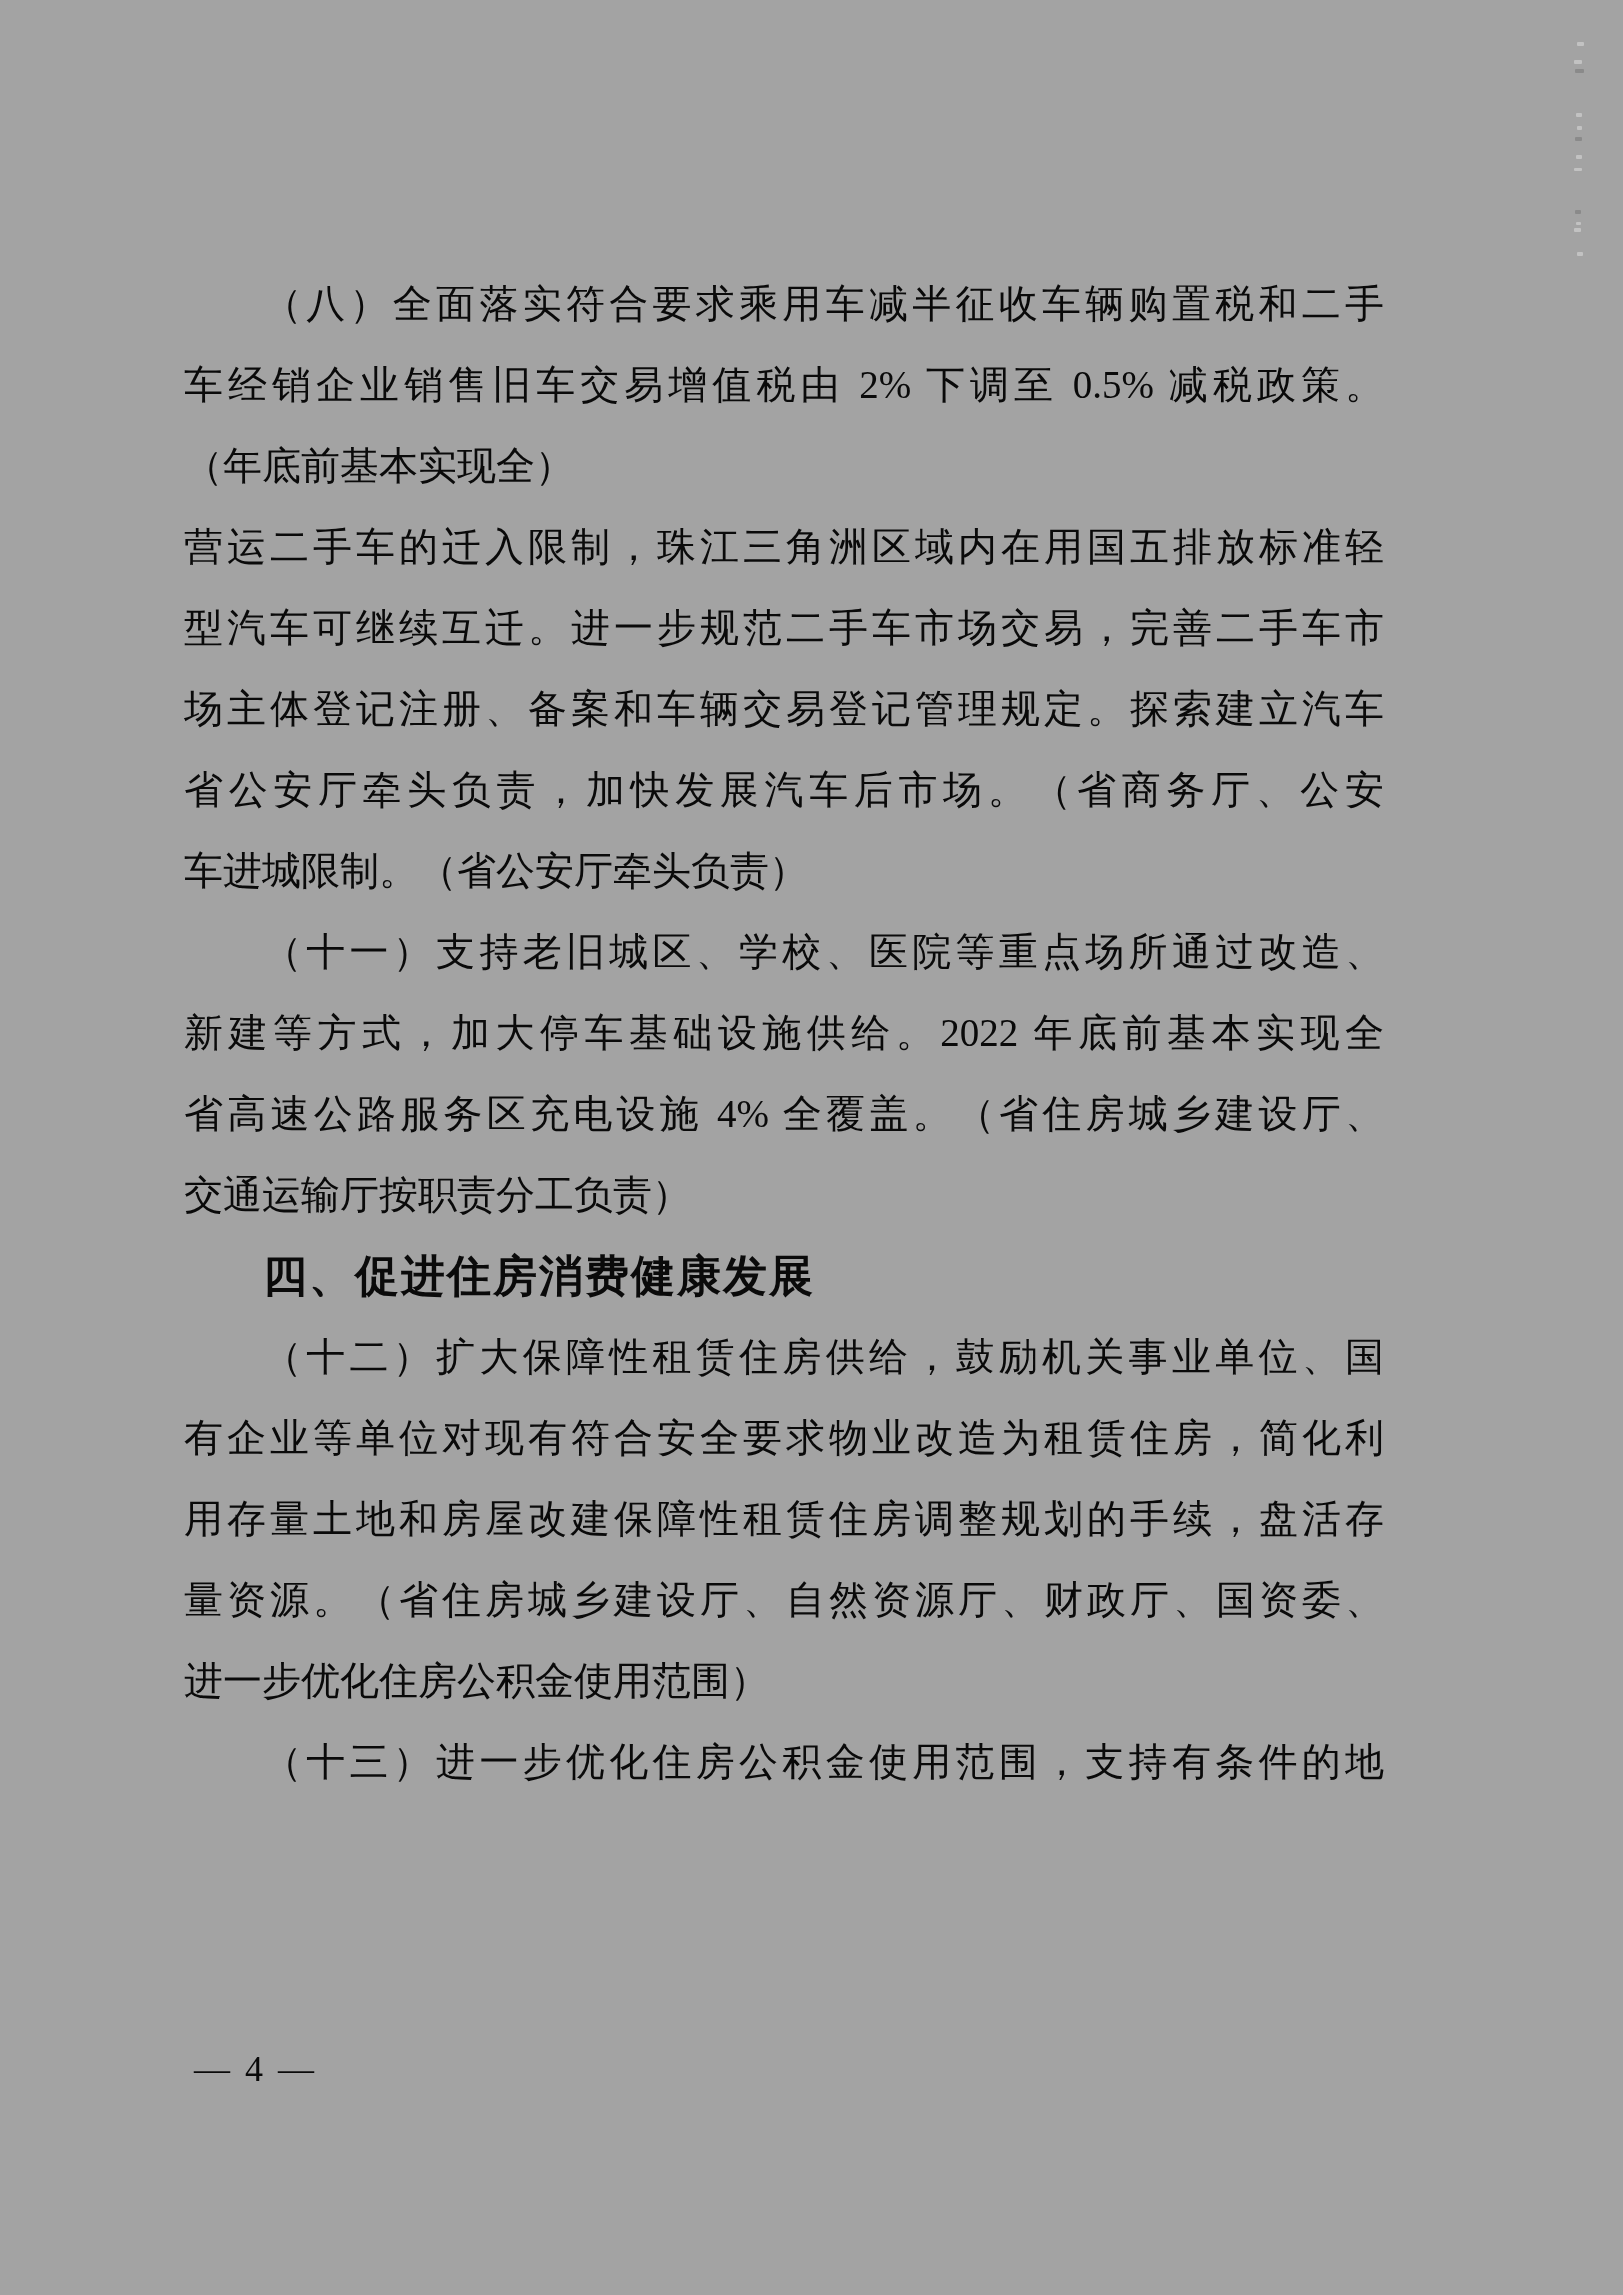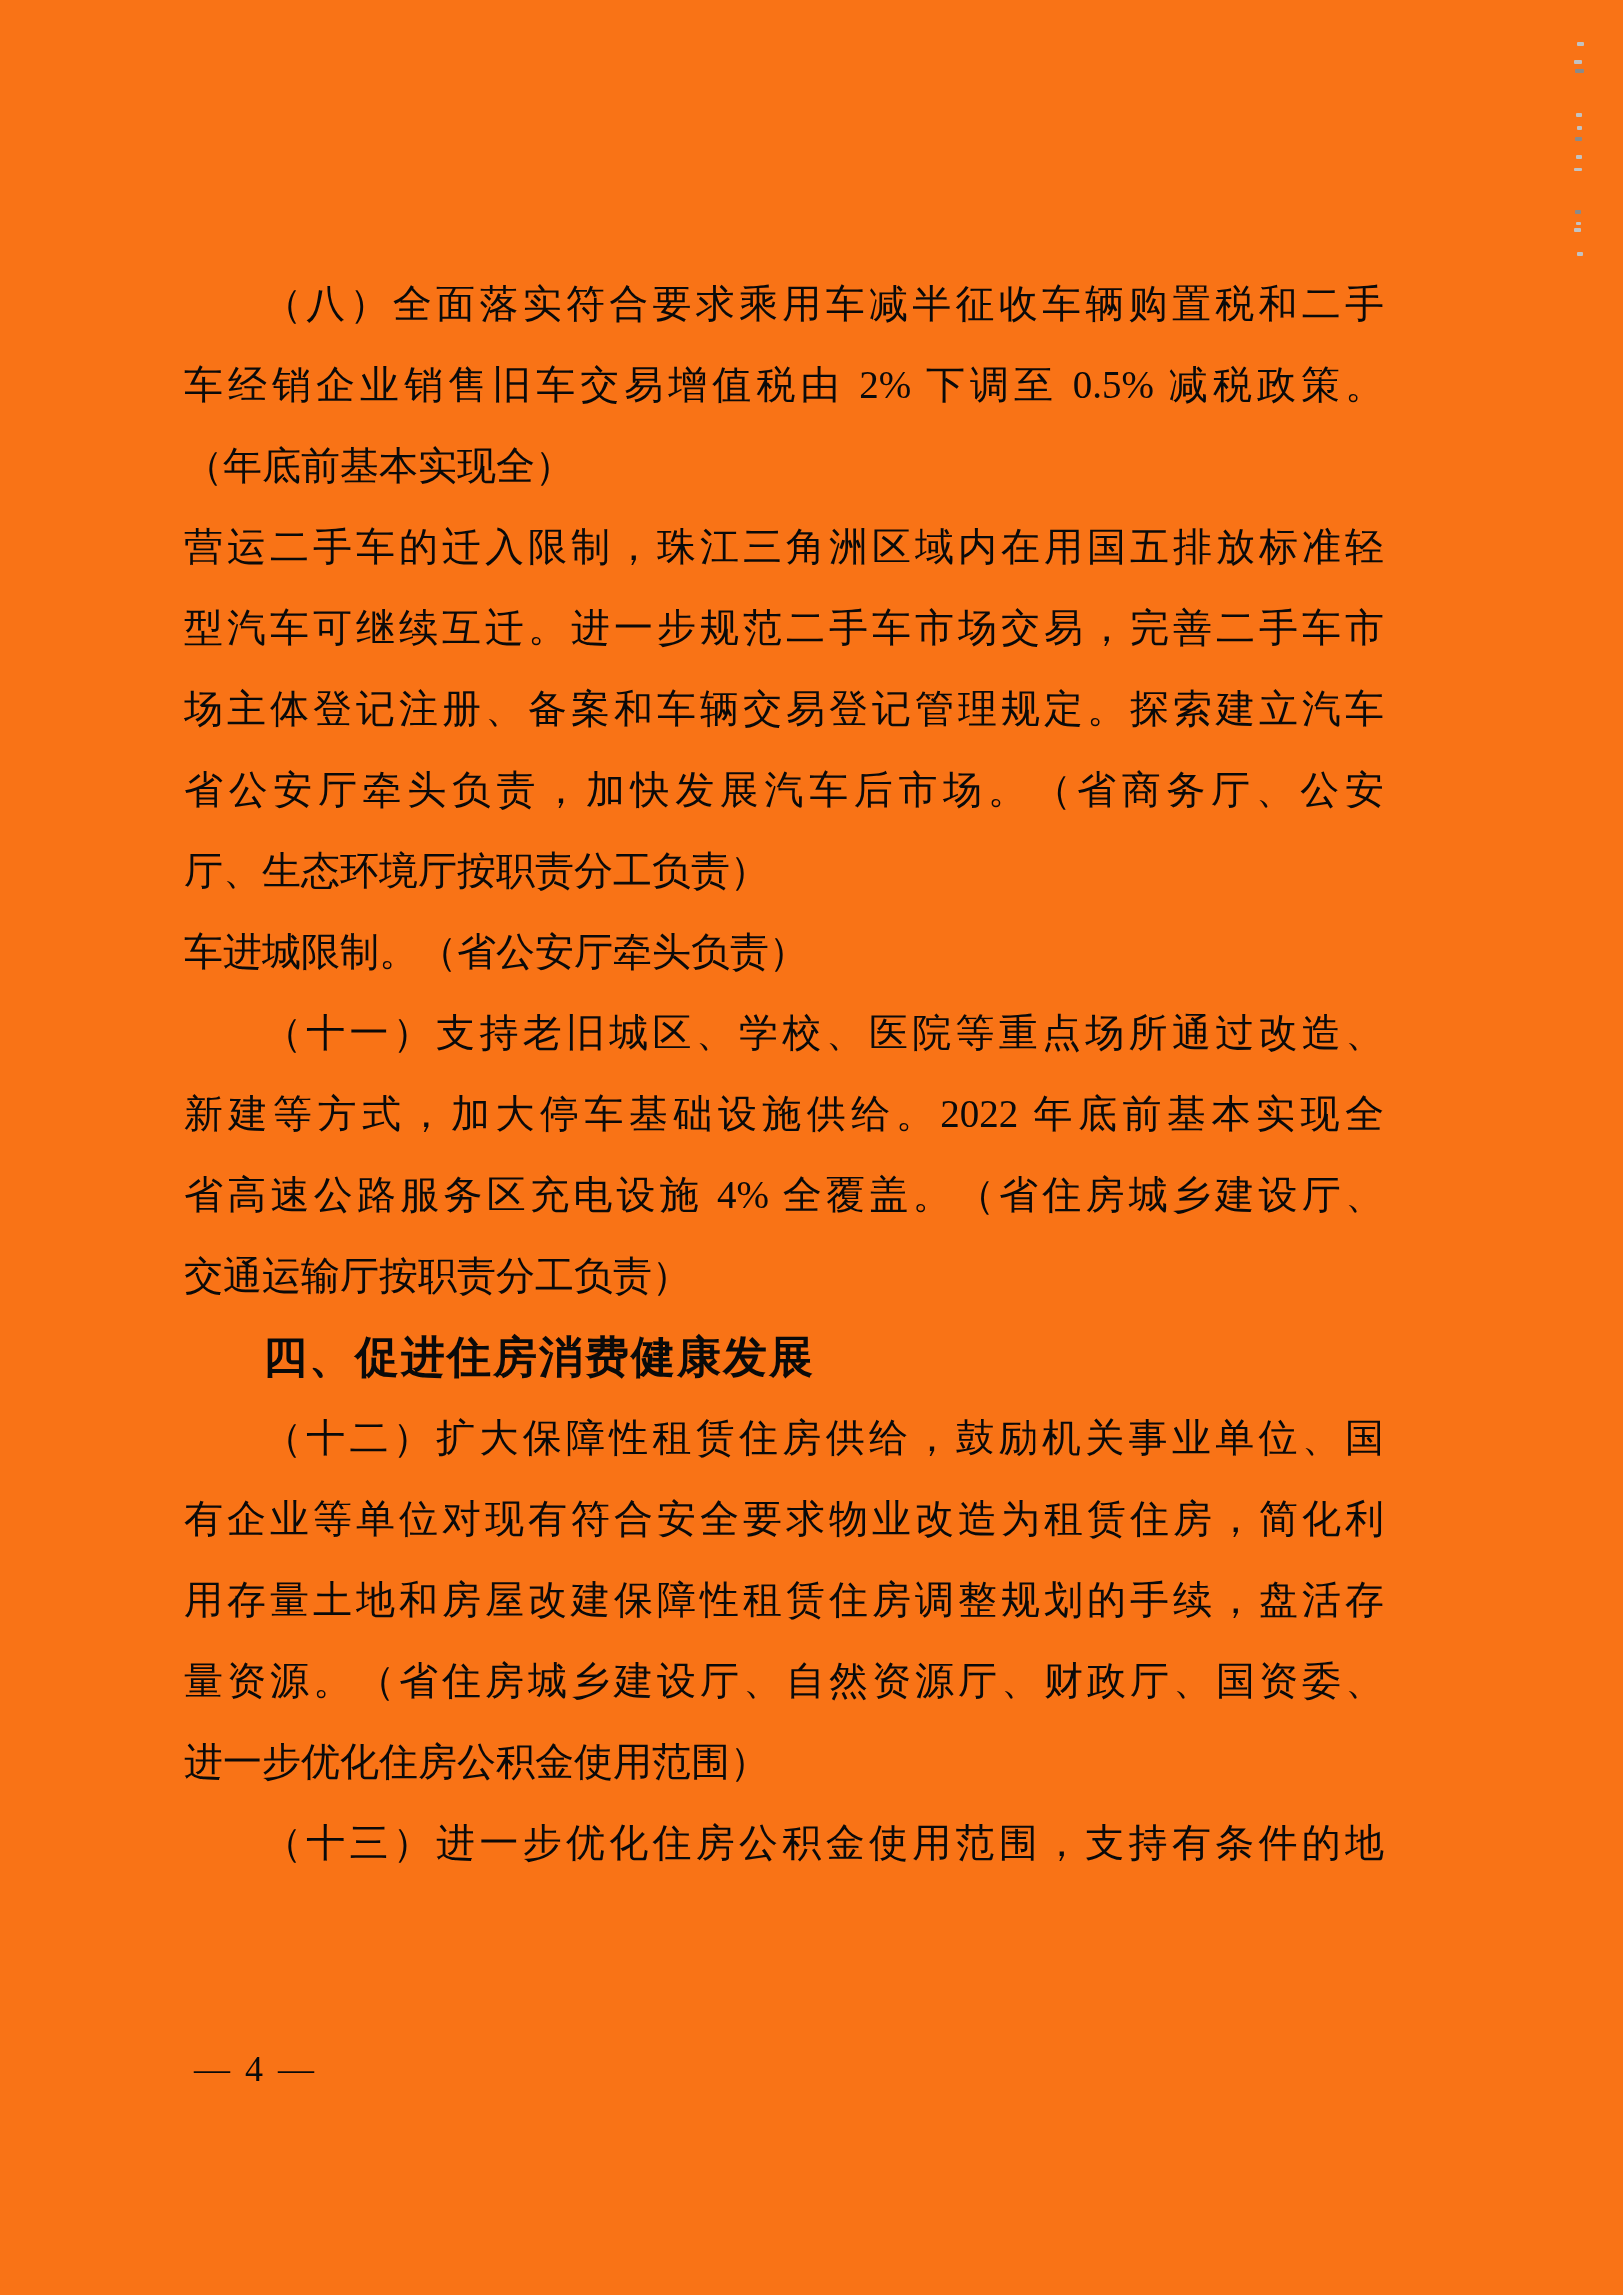--- a/index.html
+++ b/index.html
@@ -4,21 +4,21 @@
 <style>
   html, body {
     margin: 0;
     padding: 0;
     background: #ffffff;
   }
   .doc {
     position: relative;
     width: 1623px;
     height: 2295px;
-    background: #f97316;
+    background: #a3a3a3;
     overflow: hidden;
     font-family: "Liberation Serif", serif;
   }
   .text-block {
     position: absolute;
     left: 184px;
     top: 263px;
     width: 1200px;
   }
   .para { margin: 0; padding: 0; }
@@ -83,21 +83,20 @@
       <div class="line first">（八）全面落实符合要求乘用车减半征收车辆购置税和二手</div>
       <div class="line">车经销企业销售旧车交易增值税由 2% 下调至 0.5% 减税政策。</div>
       <div class="line final">（年底前基本实现全）</div>
     </section>
 
     <section class="para">
       <div class="line">营运二手车的迁入限制，珠江三角洲区域内在用国五排放标准轻</div>
       <div class="line">型汽车可继续互迁。进一步规范二手车市场交易，完善二手车市</div>
       <div class="line">场主体登记注册、备案和车辆交易登记管理规定。探索建立汽车</div>
       <div class="line">省公安厅牵头负责，加快发展汽车后市场。（省商务厅、公安</div>
-      <div class="line final">厅、生态环境厅按职责分工负责）</div>
     </section>
 
     <section class="para">
       <div class="line final">车进城限制。（省公安厅牵头负责）</div>
     </section>
 
     <section class="para">
       <div class="line first">（十一）支持老旧城区、学校、医院等重点场所通过改造、</div>
       <div class="line">新建等方式，加大停车基础设施供给。2022 年底前基本实现全</div>
       <div class="line">省高速公路服务区充电设施 4% 全覆盖。（省住房城乡建设厅、</div>

